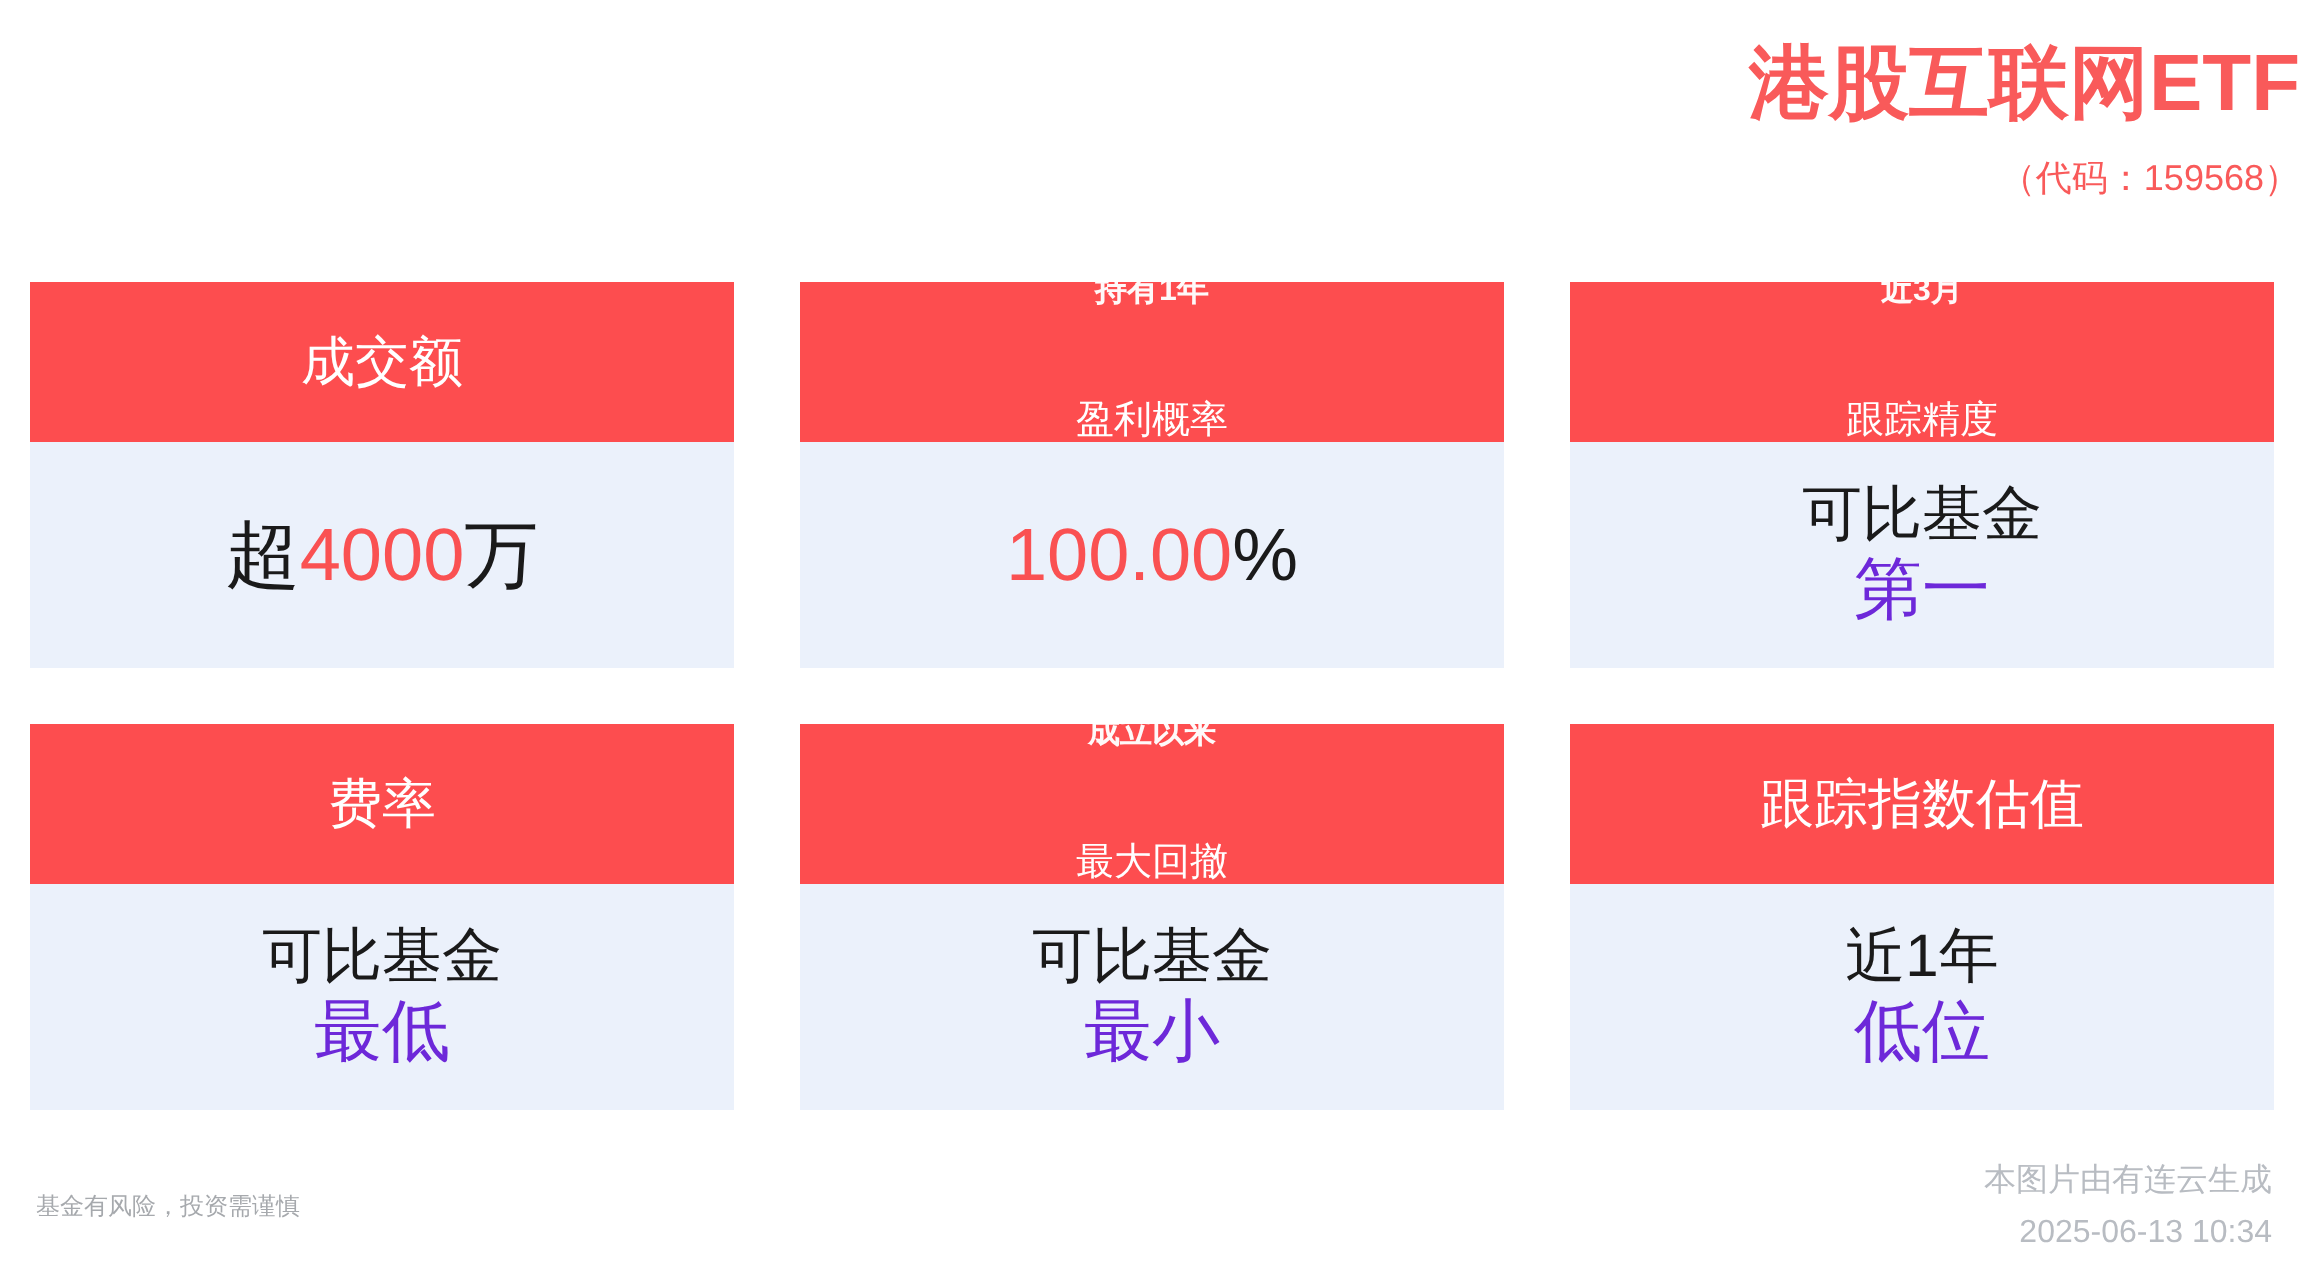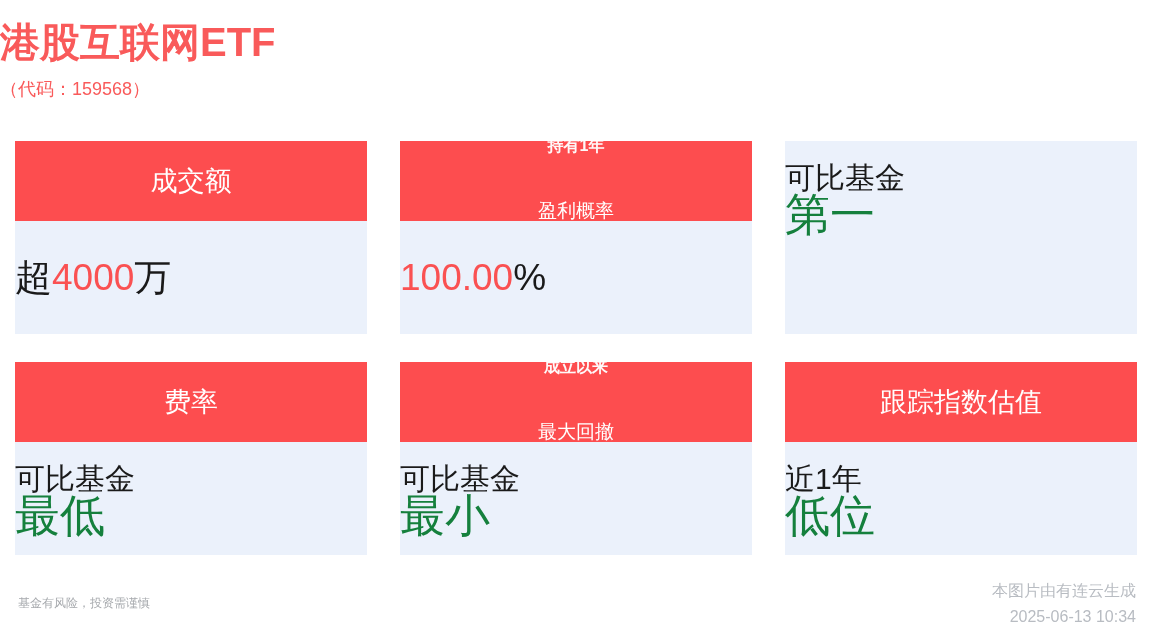--- a/index.html
+++ b/index.html
@@ -17,21 +17,21 @@
   .page {
     width: 1150px;
     height: 632px;
     position: relative;
     box-sizing: border-box;
   }
 
   
   .header {
     padding-top: 16px;
-    text-align: left;
+    text-align: right;
   }
   .page-title {
     color: #f95a5a;
     font-size: 40px;
     font-weight: bold;
     line-height: 52px;
     letter-spacing: 0px;
     margin: 0;
   }
   .page-subtitle {
@@ -86,44 +86,44 @@
     line-height: 34px;
     color: #ffffff;
   }
   .card-head.no-sub .card-title {
     font-size: 27px;
   }
   .card-body {
     height: 113px;
     display: flex;
     flex-direction: column;
-    align-items: flex-start;
+    align-items: center;
     justify-content: center;
     background: #ebf1fb;
   }
   .card-body.single {
     font-size: 37px;
     line-height: 46px;
     color: #1a1a1a;
   }
   .val-red {
     color: #fa5152;
   }
   .val-dark {
     color: #1a1a1a;
   }
   .body-line1 {
     font-size: 30px;
     line-height: 36px;
     color: #1a1a1a;
   }
   .body-line2 {
-    font-size: 45px;
+    font-size: 34px;
     line-height: 40px;
-    color: #15803d;
+    color: #6d28d9;
     margin-top: -1px;
   }
 
   
   .footer {
     position: absolute;
     left: 0;
     top: 578px;
     width: 1150px;
     height: 54px;
@@ -174,20 +174,24 @@
       <div class="card-head has-sub">
         <div class="card-sub">持有1年</div>
         <div class="card-title">盈利概率</div>
       </div>
       <div class="card-body single">
         <div><span class="val-dark"></span><span class="val-red">100.00</span><span class="val-dark">%</span></div>
       </div>
     </div>
 
     <div class="card">
+      <div class="card-head has-sub">
+        <div class="card-sub">近3月</div>
+        <div class="card-title">跟踪精度</div>
+      </div>
       <div class="card-body">
         <div class="body-line1">可比基金</div>
         <div class="body-line2">第一</div>
       </div>
     </div>
 
     <div class="card">
       <div class="card-head no-sub">
         <div class="card-title">费率</div>
       </div>

